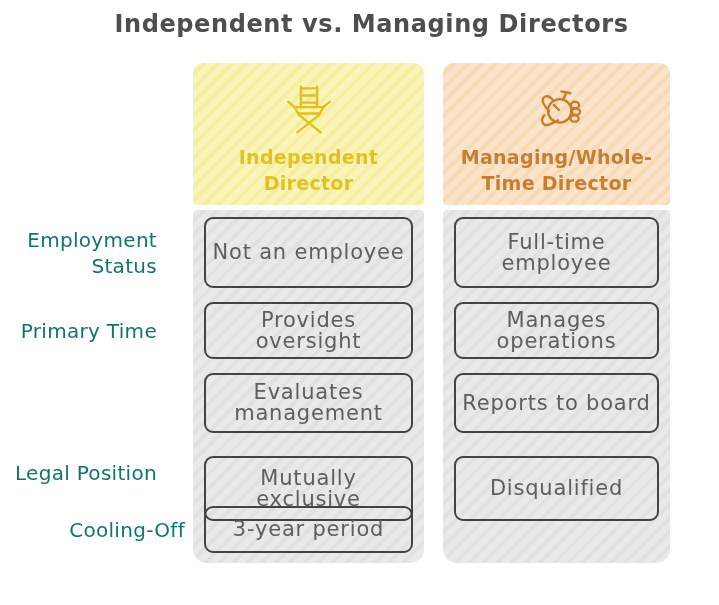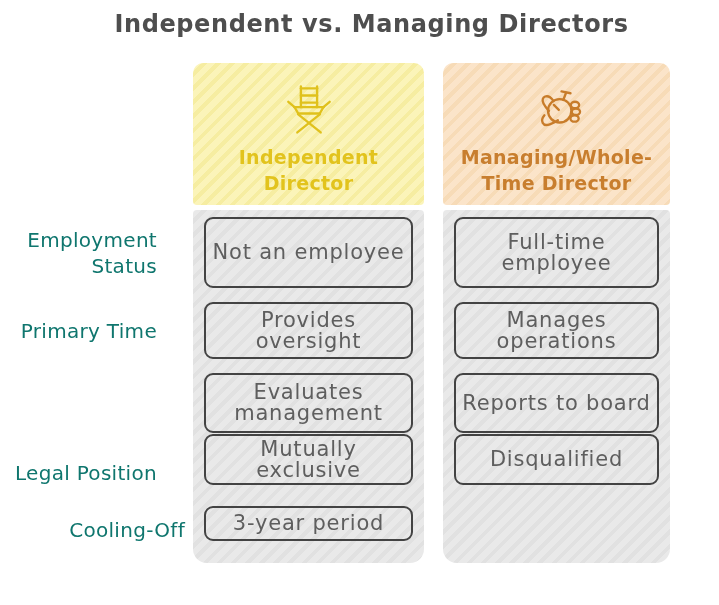--- a/index.html
+++ b/index.html
@@ -63,22 +63,22 @@
     border:2px solid #434343;border-radius:9px;
     display:flex;align-items:center;justify-content:center;
     text-align:center;
     font-size:21px;color:#5E5E5E;
     letter-spacing:0.8px;line-height:21px;white-space:pre-line;
     box-sizing:border-box;
   }
   .r1{top:7px;height:71px;}
   .r2{top:92px;height:57px;}
   .r3{top:163px;height:60px;}
-  .r4{top:224px;height:51px;}
-  .r5{top:296px;height:35px;}
+  .r4{top:246px;height:65px;}
+  .r5{top:296px;height:47px;}
   .icon{display:block;}
 </style>
 </head>
 <body>
 
 <div class="page">
 
   <h1 class="title">Independent vs. Managing Directors</h1>
 
   <div class="row-label lr1">Employment

